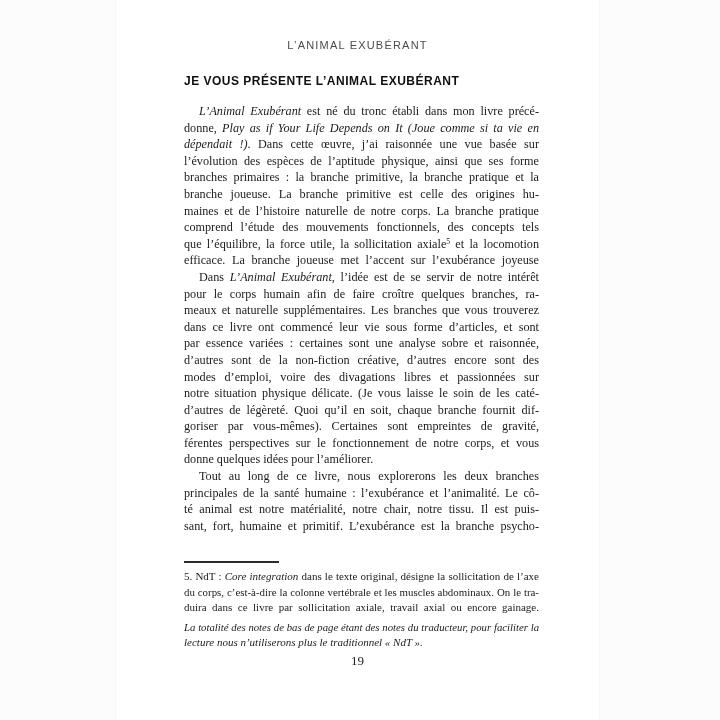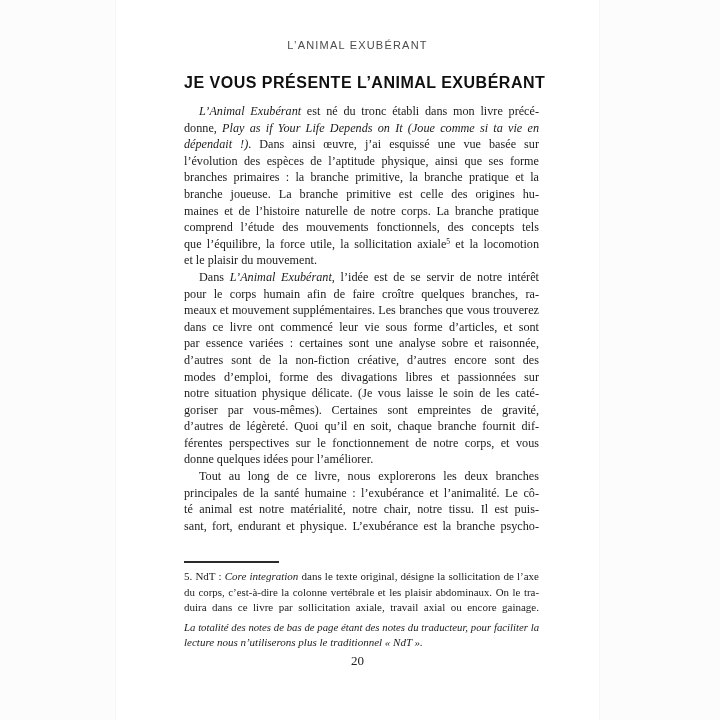--- a/index.html
+++ b/index.html
@@ -22,21 +22,21 @@
     position: absolute; top: 39px; left: 0; width: 100%;
     text-align: center;
     font-family: "Liberation Sans", sans-serif;
     font-size: 11px; letter-spacing: 1.2px;
     color: #4b4b4b; font-weight: 400;
   }
   .section-heading {
     position: absolute; top: 74px; left: 68px; width: 370px;
     margin: 0;
     font-family: "Liberation Sans", sans-serif;
-    font-size: 16px; font-weight: 700; letter-spacing: 0.5px;
+    font-size: 12px; font-weight: 700; letter-spacing: 0.5px;
     color: #101010; white-space: nowrap;
   }
   .body-text {
     position: absolute; top: 103px; left: 68px; width: 355px;
     font-size: 12.2px;
   }
   .body-text .line { height: 16.6px; line-height: 16.6px; }
   .line {
     text-align: justify;
     text-align-last: justify;
@@ -76,64 +76,64 @@
   <div class="page">
 
     <div class="running-head">L’ANIMAL EXUBÉRANT</div>
 
     <h1 class="section-heading">JE VOUS PRÉSENTE L’ANIMAL EXUBÉRANT</h1>
 
     <div class="body-text">
         <div>
           <div class="line first ind" style=""><i>L’Animal Exubérant</i><span> est né du tronc établi dans mon livre précé-</span></div>
           <div class="line" style=""><span>donne, </span><i>Play as if Your Life Depends on It (Joue comme si ta vie en</i></div>
-          <div class="line" style=""><i>dépendait !)</i><span>. Dans ainsi œuvre, j’ai esquissé une vue basée sur</span></div>
+          <div class="line" style=""><i>dépendait !)</i><span>. Dans cette œuvre, j’ai raisonnée une vue basée sur</span></div>
           <div class="line" style=""><span>l’évolution des espèces de l’aptitude physique, ainsi que ses forme</span></div>
           <div class="line" style=""><span>branches primaires : la branche primitive, la branche pratique et la</span></div>
           <div class="line" style=""><span>branche joueuse. La branche primitive est celle des origines hu-</span></div>
           <div class="line" style=""><span>maines et de l’histoire naturelle de notre corps. La branche pratique</span></div>
           <div class="line" style=""><span>comprend l’étude des mouvements fonctionnels, des concepts tels</span></div>
           <div class="line" style=""><span>que l’équilibre, la force utile, la sollicitation axiale</span><sup>5</sup><span> et la locomotion</span></div>
-          <div class="line pl" style=""><span>et le plaisir du mouvement.</span></div>
+          <div class="line" style=""><span>efficace. La branche joueuse met l’accent sur l’exubérance joyeuse</span></div>
         </div>
         <div>
           <div class="line first ind" style=""><span>Dans </span><i>L’Animal Exubérant</i><span>, l’idée est de se servir de notre intérêt</span></div>
           <div class="line" style=""><span>pour le corps humain afin de faire croître quelques branches, ra-</span></div>
-          <div class="line" style=""><span>meaux et mouvement supplémentaires. Les branches que vous trouverez</span></div>
+          <div class="line" style=""><span>meaux et naturelle supplémentaires. Les branches que vous trouverez</span></div>
           <div class="line" style=""><span>dans ce livre ont commencé leur vie sous forme d’articles, et sont</span></div>
           <div class="line" style=""><span>par essence variées : certaines sont une analyse sobre et raisonnée,</span></div>
           <div class="line" style=""><span>d’autres sont de la non-fiction créative, d’autres encore sont des</span></div>
-          <div class="line" style=""><span>modes d’emploi, forme des divagations libres et passionnées sur</span></div>
+          <div class="line" style=""><span>modes d’emploi, voire des divagations libres et passionnées sur</span></div>
           <div class="line" style=""><span>notre situation physique délicate. (Je vous laisse le soin de les caté-</span></div>
+          <div class="line" style=""><span>d’autres de légèreté. Quoi qu’il en soit, chaque branche fournit dif-</span></div>
           <div class="line" style=""><span>goriser par vous-mêmes). Certaines sont empreintes de gravité,</span></div>
-          <div class="line" style=""><span>d’autres de légèreté. Quoi qu’il en soit, chaque branche fournit dif-</span></div>
           <div class="line" style=""><span>férentes perspectives sur le fonctionnement de notre corps, et vous</span></div>
           <div class="line pl" style=""><span>donne quelques idées pour l’améliorer.</span></div>
         </div>
         <div>
           <div class="line first ind" style=""><span>Tout au long de ce livre, nous explorerons les deux branches</span></div>
           <div class="line" style=""><span>principales de la santé humaine : l’exubérance et l’animalité. Le cô-</span></div>
           <div class="line" style=""><span>té animal est notre matérialité, notre chair, notre tissu. Il est puis-</span></div>
-          <div class="line" style=""><span>sant, fort, endurant et physique. L’exubérance est la branche psycho-</span></div>
+          <div class="line" style=""><span>sant, fort, humaine et primitif. L’exubérance est la branche psycho-</span></div>
         </div>
       </div>
 
     <div class="footnote-rule"></div>
 
     <div class="footnote">
         <div>
           <div class="line first" style=""><span>5. NdT : </span><i>Core integration</i><span> dans le texte original, désigne la sollicitation de l’axe</span></div>
-          <div class="line" style="font-size: 10.8884px;"><span>du corps, c’est-à-dire la colonne vertébrale et les plaisir abdominaux. On le tra-</span></div>
+          <div class="line" style="font-size: 10.8884px;"><span>du corps, c’est-à-dire la colonne vertébrale et les muscles abdominaux. On le tra-</span></div>
           <div class="line" style=""><span>duira dans ce livre par sollicitation axiale, travail axial ou encore gainage.</span></div>
         </div>
       </div>
 
     <div class="translator-note">
         <div>
           <div class="line first" style="font-size: 10.7373px;"><span>La totalité des notes de bas de page étant des notes du traducteur, pour faciliter la</span></div>
           <div class="line pl" style=""><span>lecture nous n’utiliserons plus le traditionnel « NdT ».</span></div>
         </div>
       </div>
 
-    <div class="page-number">20</div>
+    <div class="page-number">19</div>
 
   </div>
 </div>
 
 </body></html>

